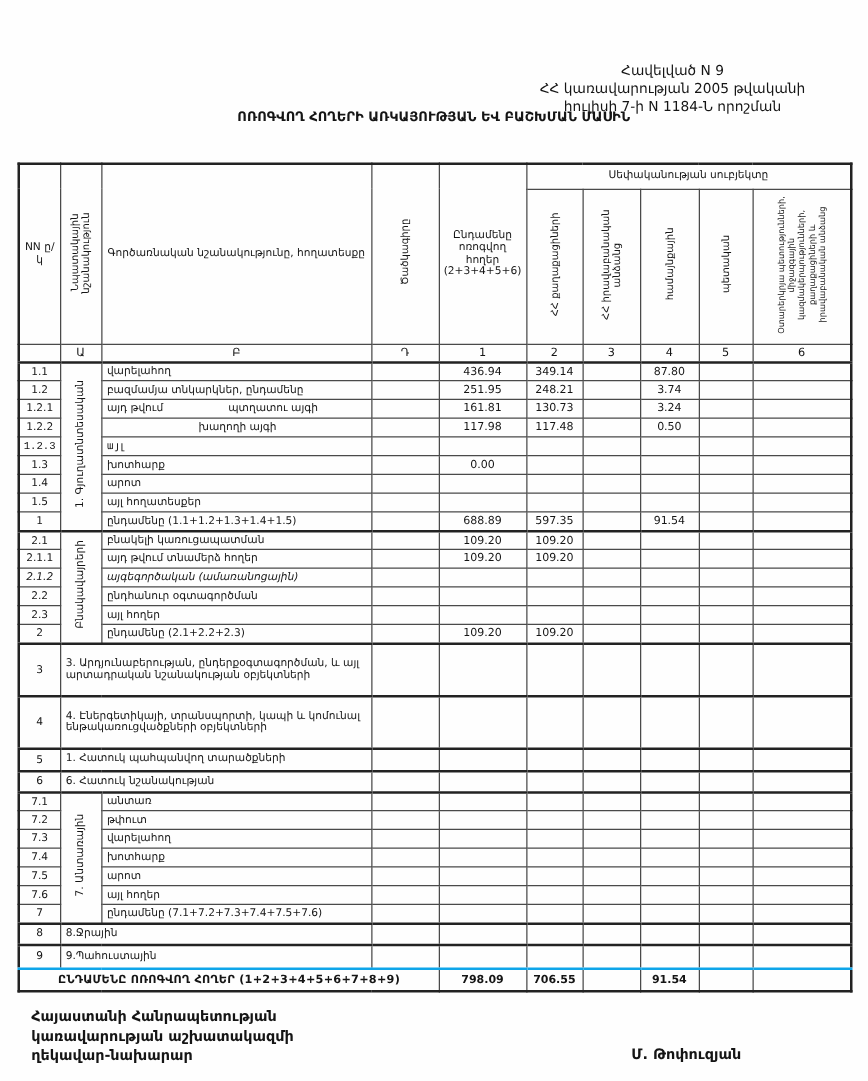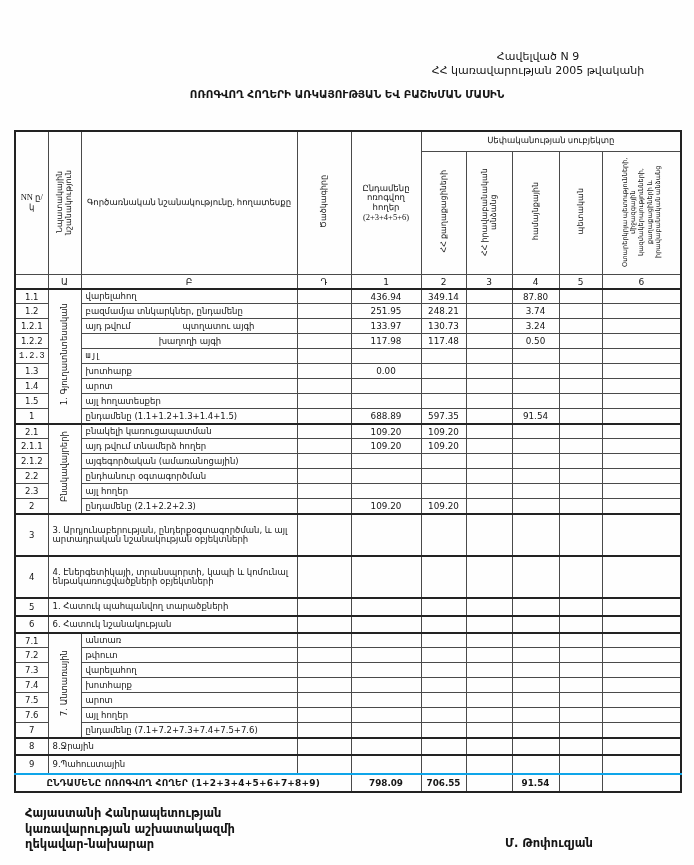--- a/index.html
+++ b/index.html
@@ -21,21 +21,21 @@
 
   table.main {
     position:absolute; top:130px; left:14px; width:666px;
     border-collapse:collapse; table-layout:fixed;
     border:2px solid #222;
   }
   .main th, .main td {
     border:1px solid #4a4a4a; padding:0 2px; overflow:hidden;
     font-weight:normal; vertical-align:middle;
   }
-  thead th { font-size:8.5px; text-align:center; line-height:1.15;font-family:Liberation Serif, serif; }
+  thead th { font-size:8.5px; text-align:center; line-height:1.15; }
   tr.h1 { height:20px; }
   tr.h2 { height:106px; }
   tr.h3 { height:14px; }
   tr.h3 td { font-size:9px; text-align:center; border-bottom:2px solid #222; }
 
   .v {
     writing-mode:vertical-rl; transform:rotate(180deg);
     margin:0 auto; white-space:normal; line-height:1.15;
     max-height:120px; display:inline-block;
   }
@@ -65,20 +65,21 @@
   }
 </style>
 </head>
 <body>
 
 <div class="page">
 
   <div class="annotation">
     <div>Հավելված N 9</div>
     <div>ՀՀ կառավարության 2005 թվականի</div>
+    <div>հուլիսի 7-ի N 1184-Ն որոշման</div>
   </div>
 
   <div class="doc-title">
     <div>ՈՌՈԳՎՈՂ ՀՈՂԵՐԻ ԱՌԿԱՅՈՒԹՅԱՆ ԵՎ ԲԱՇԽՄԱՆ ՄԱՍԻՆ</div>
   </div>
 
   <table class="main">
     <colgroup>
       <col style="width:33px">
         <col style="width:33px">
@@ -141,21 +142,21 @@
           <td class="val">248.21</td>
           <td class="val"></td>
           <td class="val">3.74</td>
           <td class="val"></td>
           <td class="val"></td>
         </tr>
         <tr style="height: 15px;">
           <td class="nn">1.2.1</td>
           <td class="label two"><span>այդ թվում</span><span class="lr">պտղատու այգի</span></td>
           <td class="code"></td>
-          <td class="val">133.97</td>
+          <td class="val">161.81</td>
           <td class="val">130.73</td>
           <td class="val"></td>
           <td class="val">3.24</td>
           <td class="val"></td>
           <td class="val"></td>
         </tr>
         <tr style="height: 15px;">
           <td class="nn">1.2.2</td>
           <td class="label center"><span>խաղողի այգի</span></td>
           <td class="code"></td>
@@ -237,21 +238,21 @@
           <td class="nn">2.1.1</td>
           <td class="label"><span>այդ թվում տնամերձ հողեր</span></td>
           <td class="code"></td>
           <td class="val">109.20</td>
           <td class="val">109.20</td>
           <td class="val"></td>
           <td class="val"></td>
           <td class="val"></td>
           <td class="val"></td>
         </tr>
-        <tr style="height: 15px;">
+        <tr style="height: 15px; font-style: italic;">
           <td class="nn">2.1.2</td>
           <td class="label"><span>այգեգործական (ամառանոցային)</span></td>
           <td class="code"></td>
           <td class="val"></td>
           <td class="val"></td>
           <td class="val"></td>
           <td class="val"></td>
           <td class="val"></td>
           <td class="val"></td>
         </tr>

